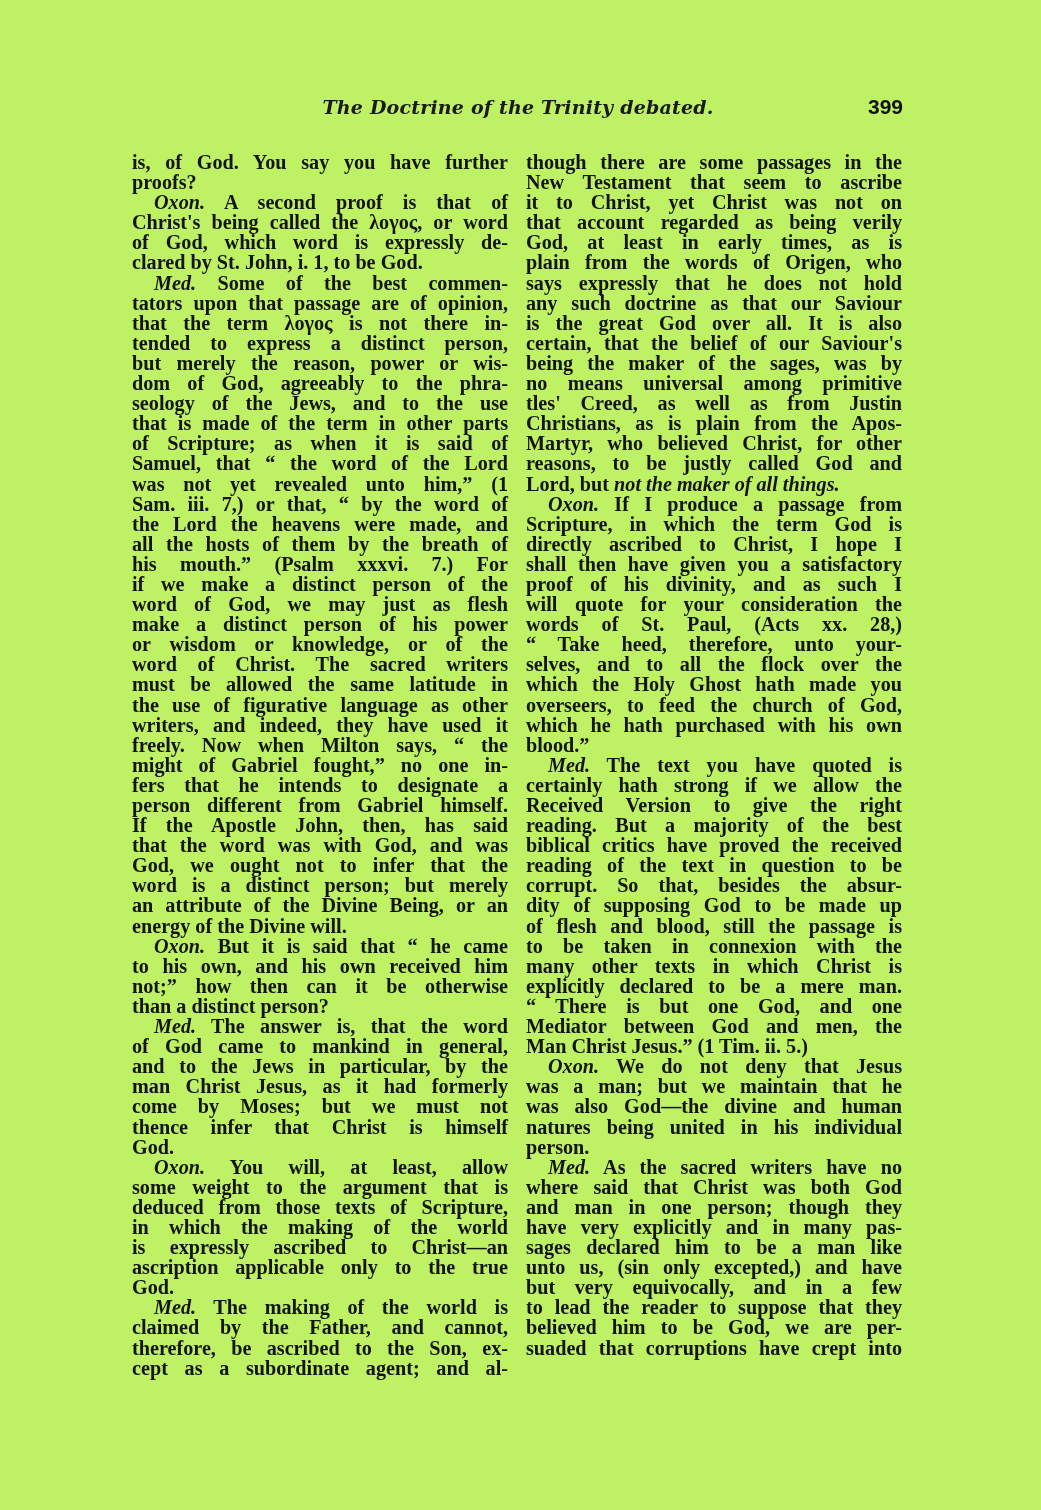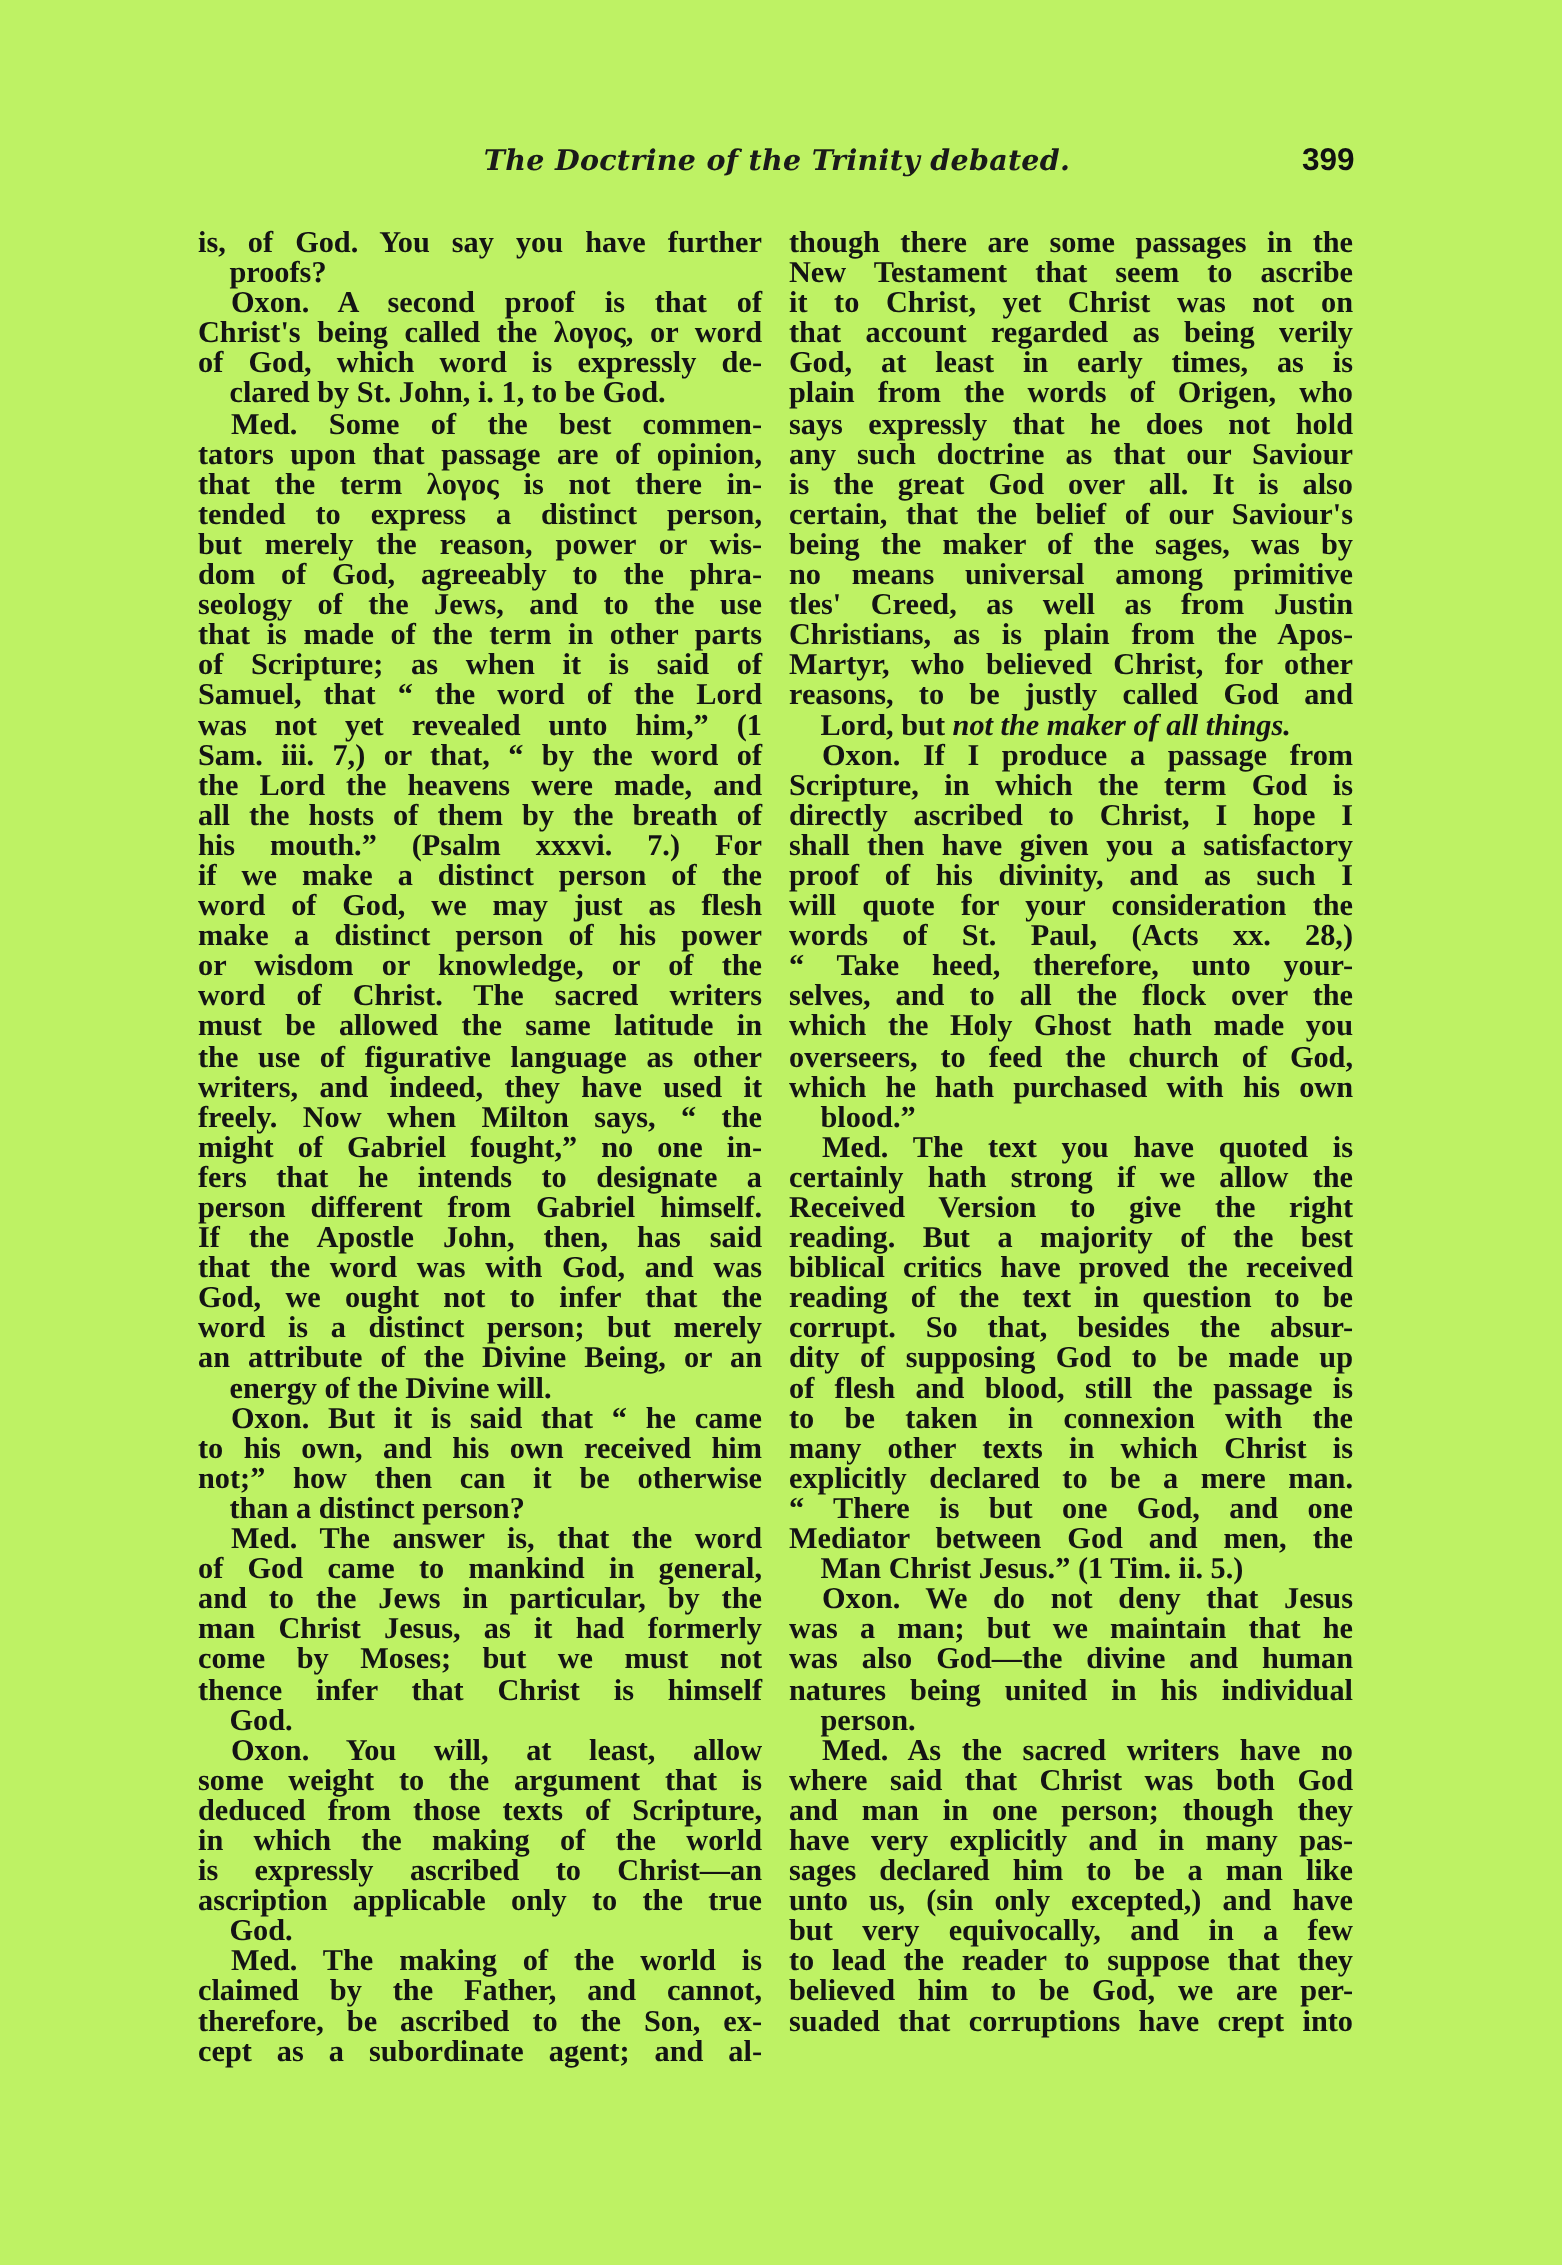--- a/index.html
+++ b/index.html
@@ -21,23 +21,23 @@
     position: absolute; top: 152px; width: 376px;
     font-family: "Liberation Serif", serif; font-size: 20.2px; line-height: 20.1px;
     color: #141414; font-weight: bold;
   }
   .col-left { left: 132px; }
   .col-right { left: 526px; }
   .line {
     display: block; white-space: nowrap; text-align: justify; text-align-last: justify;
     height: 20.1px; overflow: visible;
   }
-  .line.last { text-align-last: left; margin-left: 21px; }
+  .line.last { text-align-last: left; }
   .line.indent { padding-left: 22px; }
-  .spk { }
+  .spk { font-style: italic; }
   .it { font-style: italic; }
 </style>
 </head>
 <body>
 
 <div class="page">
   <div class="running-head">
     <div class="running-title">The Doctrine of the Trinity debated.</div>
     <div class="page-number">399</div>
   </div>

